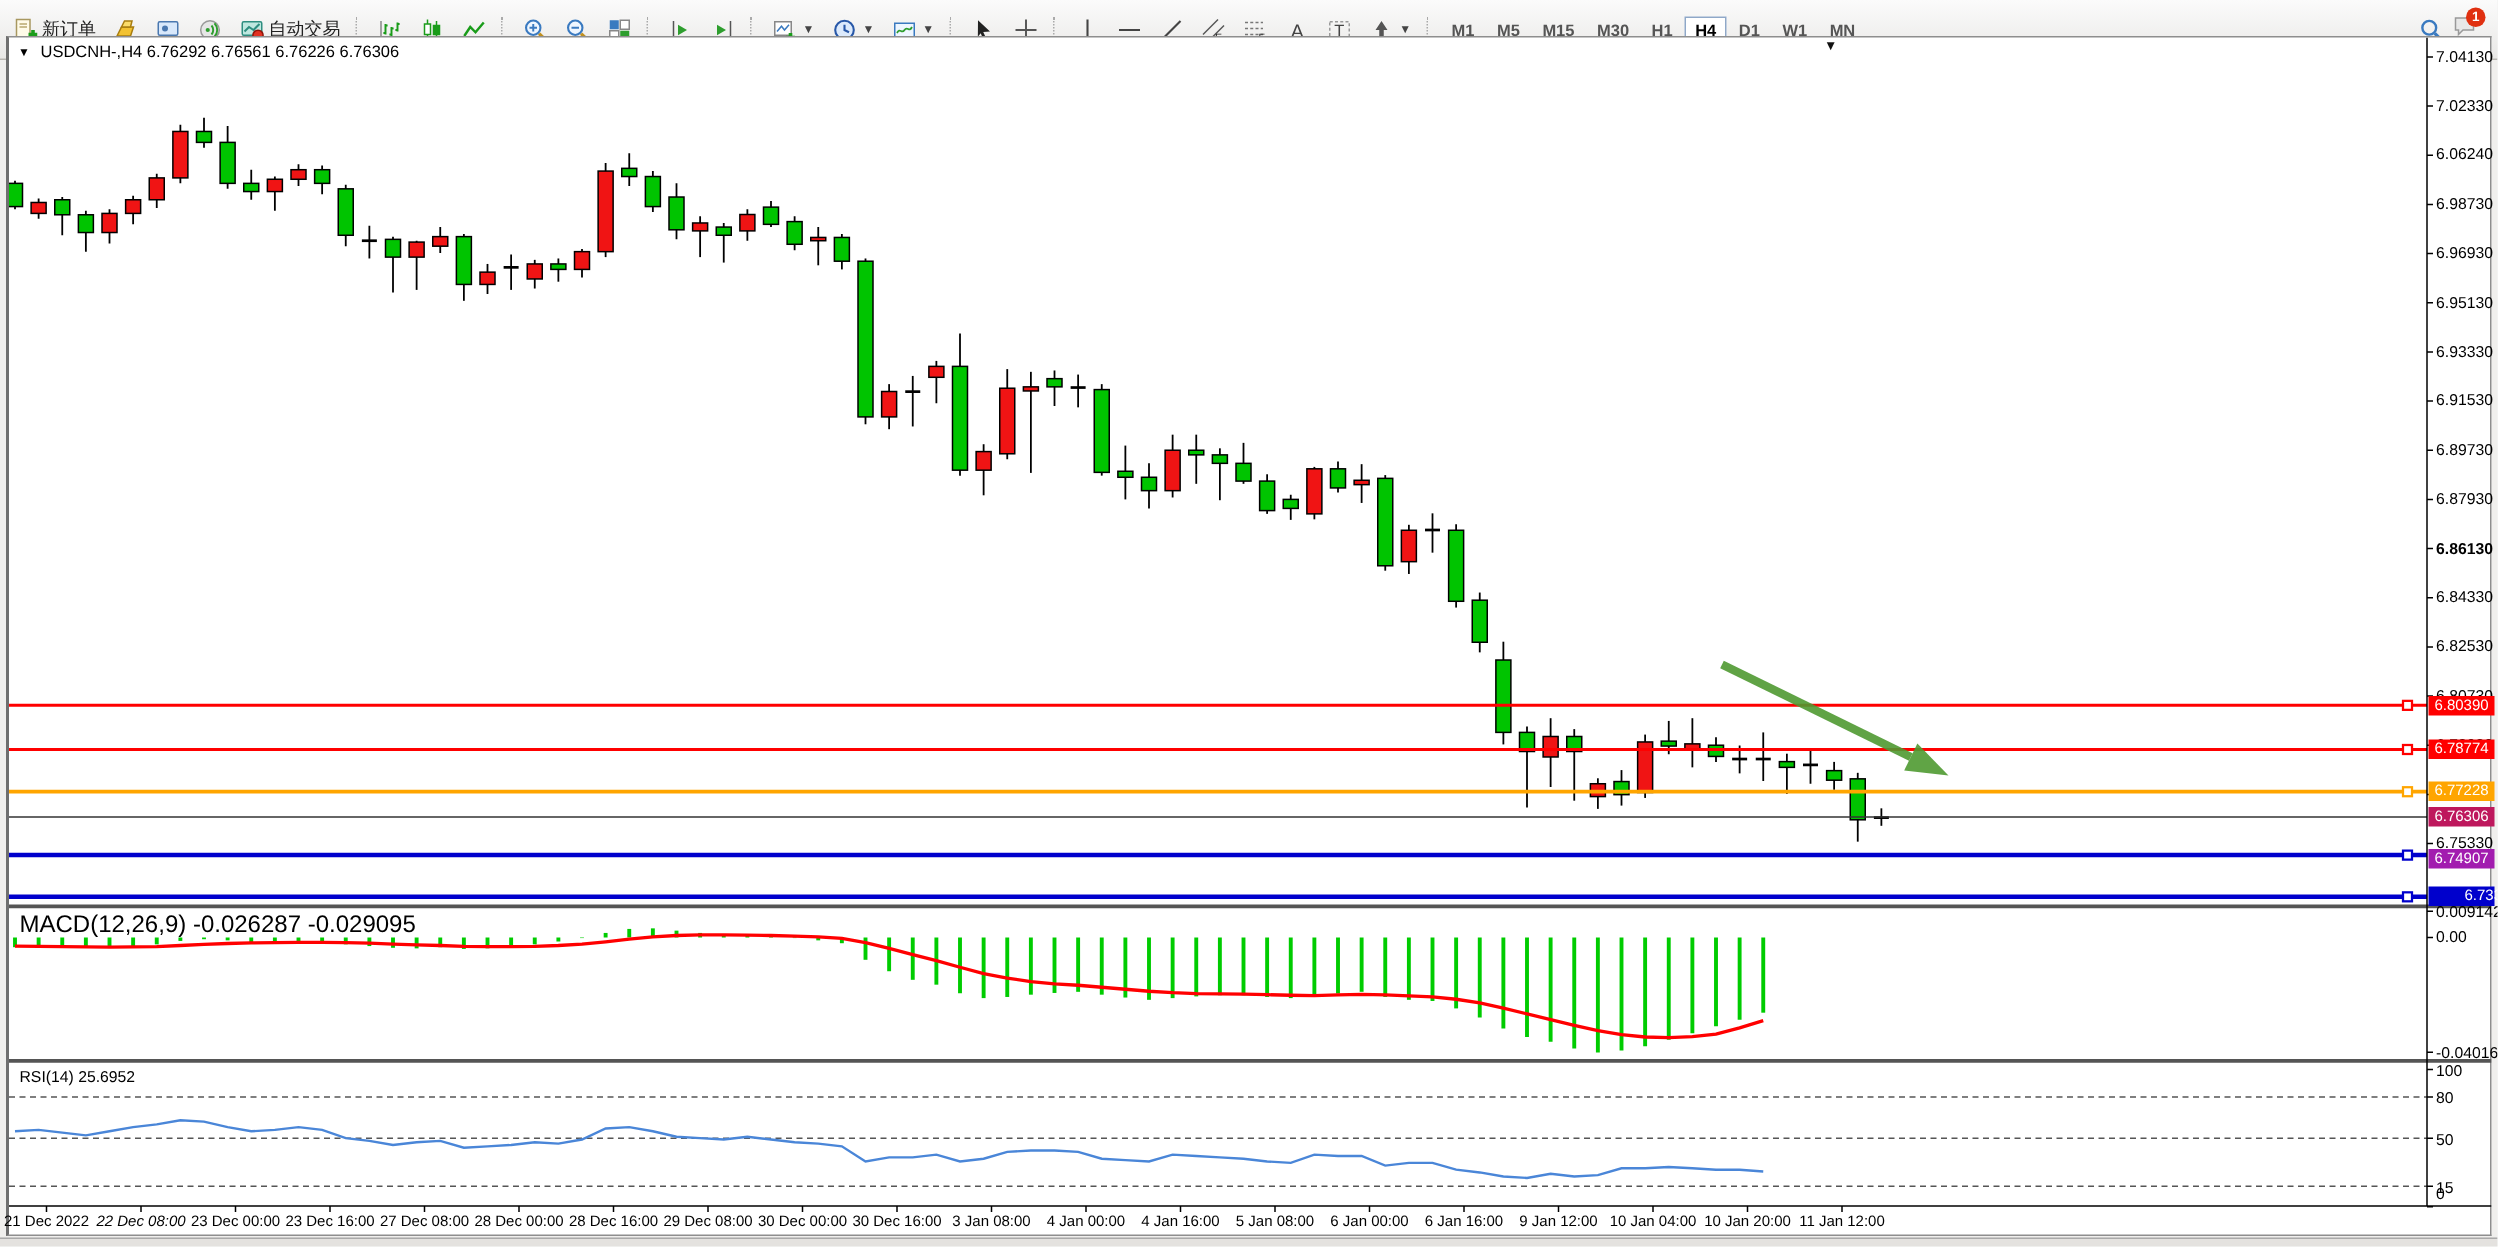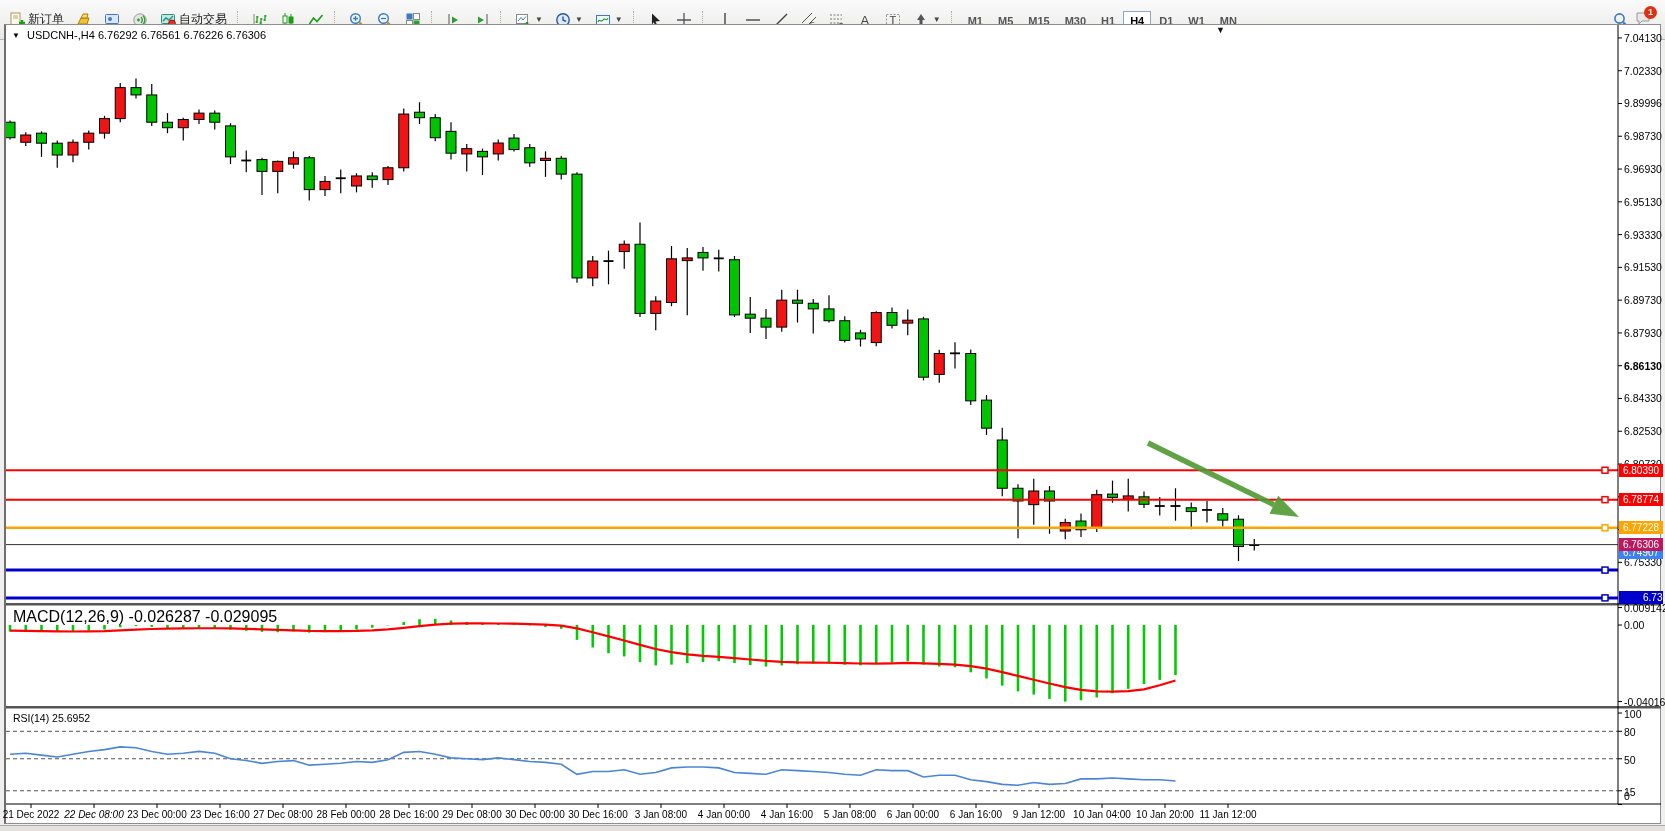--- a/index.html
+++ b/index.html
@@ -747,21 +747,21 @@
     </div>
     <div id="rsi-label">
       <span>RSI(14)</span>
       <span> </span>
       <span>25.6952</span>
     </div>
 
     <div id="axis-labels">
         <div style="top:6.929100000000599px;" class="axlabel">7.04130</div>
         <div style="top:39.707100000000224px;" class="axlabel">7.02330</div>
-        <div style="top:72.48509999999985px;" class="axlabel">9.89996</div>
+        <div style="top:72.48509999999985px;" class="axlabel">6.06240</div>
         <div style="top:105.26309999999947px;" class="axlabel">6.98730</div>
         <div style="top:138.0411000000007px;" class="axlabel">6.96930</div>
         <div style="top:170.81910000000033px;" class="axlabel">6.95130</div>
         <div style="top:203.59709999999995px;" class="axlabel">6.93330</div>
         <div style="top:236.37509999999958px;" class="axlabel">6.91530</div>
         <div style="top:269.1530999999992px;" class="axlabel">6.89730</div>
         <div style="top:301.93110000000047px;" class="axlabel">6.87930</div>
         <div style="top:334.7091000000001px;font-weight:bold;" class="axlabel">6.86130</div>
         <div style="top:367.4870999999997px;" class="axlabel">6.84330</div>
         <div style="top:400.26509999999934px;" class="axlabel">6.82530</div>
@@ -775,31 +775,31 @@
         <div style="top:683px;" class="axlabel">100</div>
         <div style="top:701.3px;" class="axlabel">80</div>
         <div style="top:728.75px;" class="axlabel">50</div>
         <div style="top:760.775px;" class="axlabel">15</div>
         <div style="top:765px;" class="axlabel">0</div>
       </div>
     <div id="badge-container">
         <div style="top:438.7345000000007px; background:#ff0000;" class="badge">6.80390</div>
         <div style="top:468.1618599999994px; background:#ff0000;" class="badge">6.78774</div>
         <div style="top:496.31451999999945px; background:#ffa500;" class="badge">6.77228</div>
-        <div style="top:521px; background:#3b82f6;" class="badge">6.74907</div>
+        <div style="top:541px; background:#a21caf;" class="badge">6.74907</div>
         <div style="top:566.3866000000008px; background:#0000cc;padding-left:24px;" class="badge">6.73380</div>
         <div style="top:513.1041399999995px; background:#be185d;" class="badge">6.76306</div>
       </div>
     <div id="time-labels">
         <div style="left:25px;" class="tlab">21 Dec 2022</div>
         <div style="left:88px;font-style:italic;" class="tlab">22 Dec 08:00</div>
         <div style="left:151px;" class="tlab">23 Dec 00:00</div>
         <div style="left:214px;" class="tlab">23 Dec 16:00</div>
         <div style="left:277px;" class="tlab">27 Dec 08:00</div>
-        <div style="left:340px;" class="tlab">28 Feb 00:00</div>
+        <div style="left:340px;" class="tlab">28 Dec 00:00</div>
         <div style="left:403px;" class="tlab">28 Dec 16:00</div>
         <div style="left:466px;" class="tlab">29 Dec 08:00</div>
         <div style="left:529px;" class="tlab">30 Dec 00:00</div>
         <div style="left:592px;" class="tlab">30 Dec 16:00</div>
         <div style="left:655px;" class="tlab">3 Jan 08:00</div>
         <div style="left:718px;" class="tlab">4 Jan 00:00</div>
         <div style="left:781px;" class="tlab">4 Jan 16:00</div>
         <div style="left:844px;" class="tlab">5 Jan 08:00</div>
         <div style="left:907px;" class="tlab">6 Jan 00:00</div>
         <div style="left:970px;" class="tlab">6 Jan 16:00</div>

